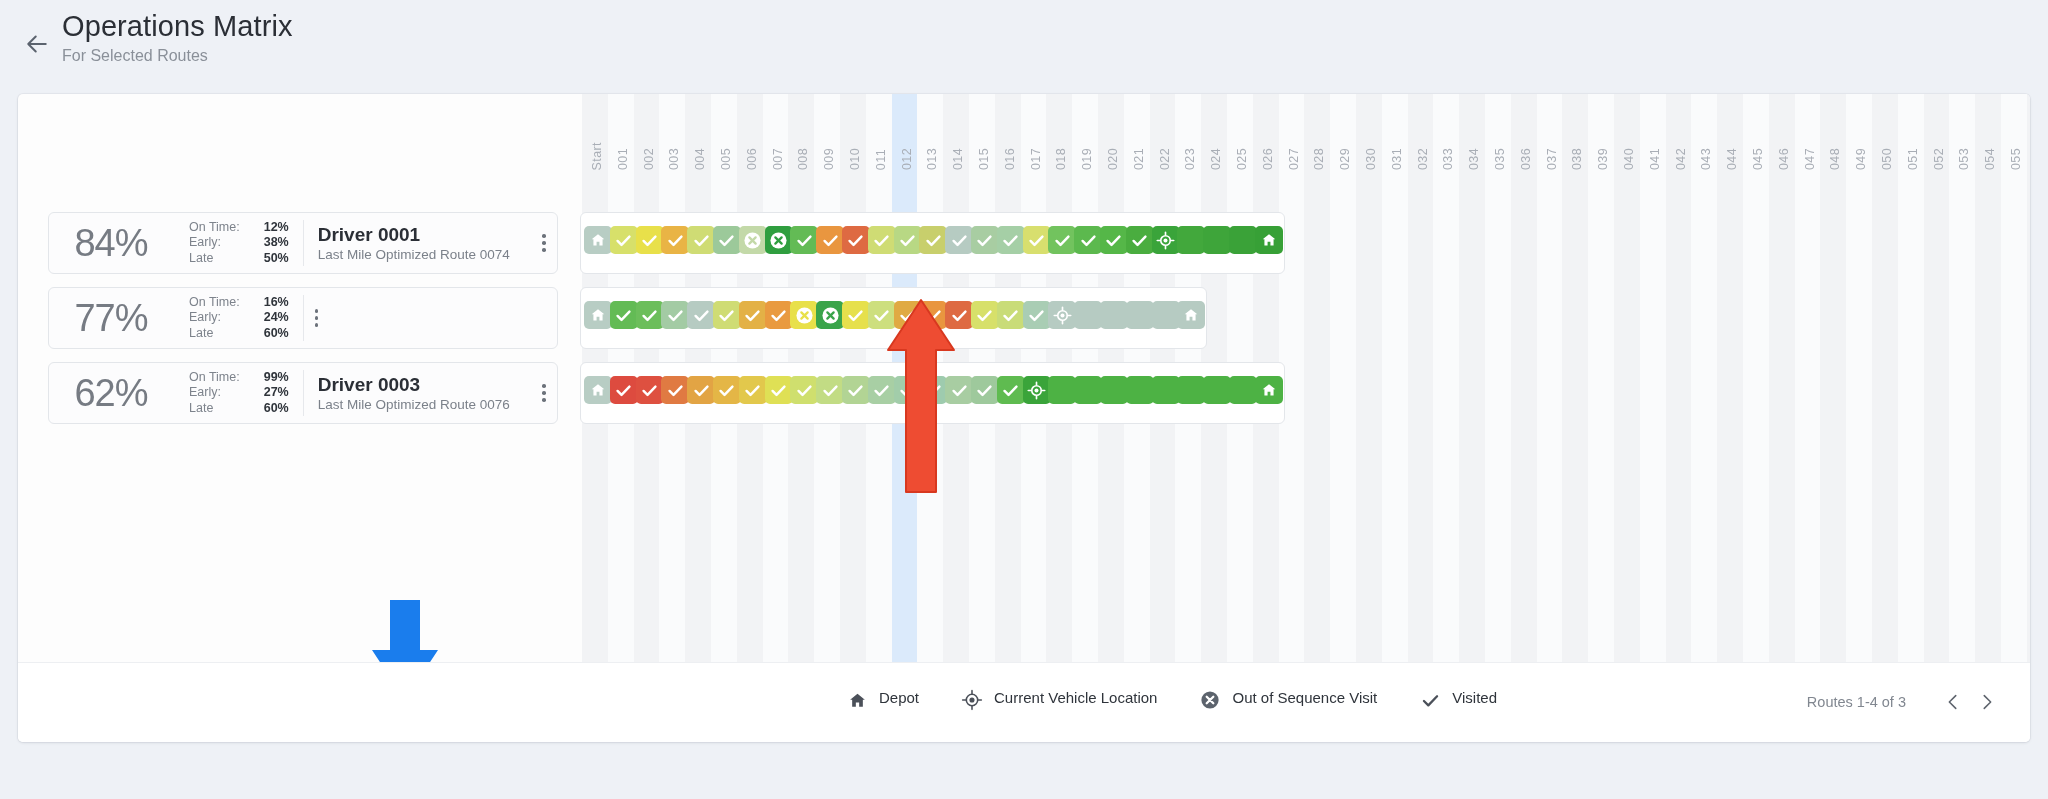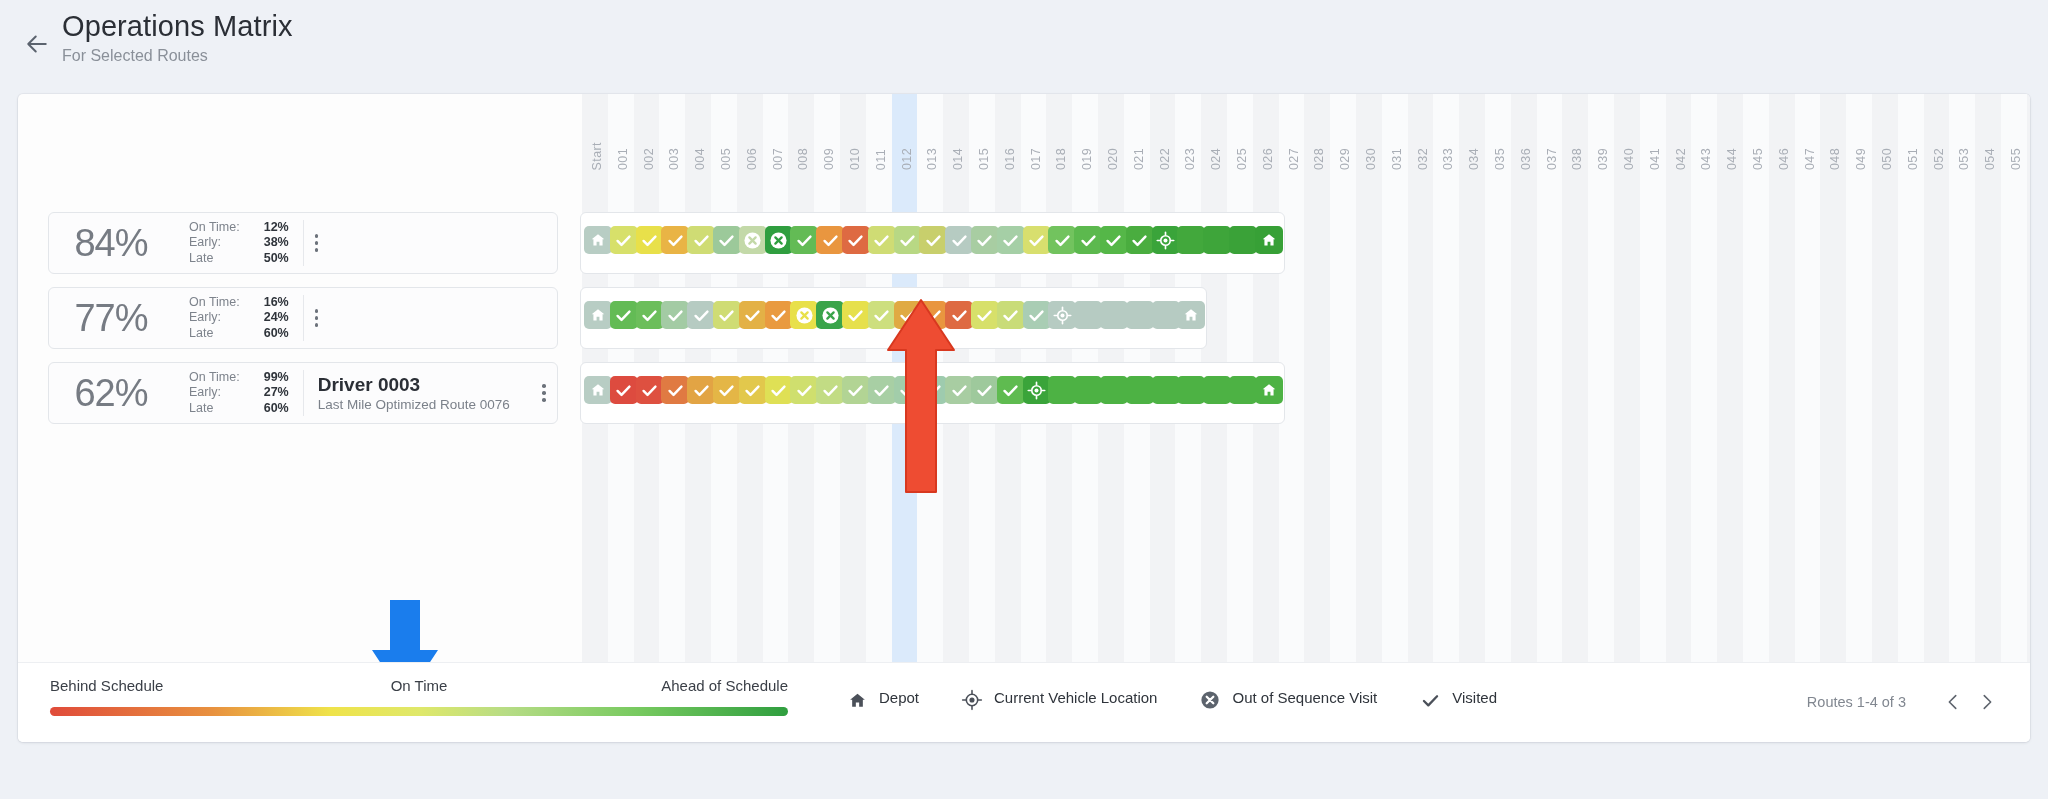--- a/index.html
+++ b/index.html
@@ -246,20 +246,24 @@
                 <div>Early:</div>
                 <div>Late</div>
               </div>
               <div class="values">
                 <div>12%</div>
                 <div>38%</div>
                 <div>50%</div>
               </div>
             </div>
             <div class="sep"></div>
+            <div class="driver-block">
+              <div class="driver-name">Driver 0001</div>
+              <div class="route-name">Last Mile Optimized Route 0074</div>
+            </div>
             <div class="kebab">
               <i></i>
               <i></i>
               <i></i>
             </div>
           </div>
           <div class="row-track" style="left: 562px; width: 704.6px;">
             <div class="cell" style="left: 2.9px; background: rgb(184, 205, 196); color: rgb(184, 205, 196);">
               <svg width="18" height="18" viewBox="0 0 24 24" fill="#fff">
                 <path d="M12 4.2 3.6 11h2.3v8.2h4.2v-5h3.8v5h4.2V11h2.3z"></path>
@@ -663,28 +667,20 @@
         <path d="M37 4 L70 54 L52 54 L52 196 L22 196 L22 54 L4 54 Z" fill="#ee4c32" stroke="#d8381f" stroke-width="2" stroke-linejoin="round"></path>
       </svg>
     </div>
     <div class="arrow" style="left:350px; top:500px;">
       <svg width="74" height="110" viewBox="0 0 74 110">
         <path d="M37 106 L70 56 L52 56 L52 6 L22 6 L22 56 L4 56 Z" fill="#1a7ded"></path>
       </svg>
     </div>
 
     <div class="footer">
-      <div class="gradient-legend">
-        <div class="grad-labels">
-          <span class="l">Behind Schedule</span>
-          <span class="c">On Time</span>
-          <span class="r">Ahead of Schedule</span>
-        </div>
-        <div class="grad-bar"></div>
-      </div>
 
       <div class="legend-items" id="legendHost">
           <div class="legend-item">
             <span class="lg-ico">
               <svg width="21" height="21" viewBox="0 0 24 24" fill="currentColor">
                 <path d="M12 4.2 3.6 11h2.3v8.2h4.2v-5h3.8v5h4.2V11h2.3z"></path>
               </svg>
             </span>
             <span class="lg-txt">Depot</span>
           </div>

